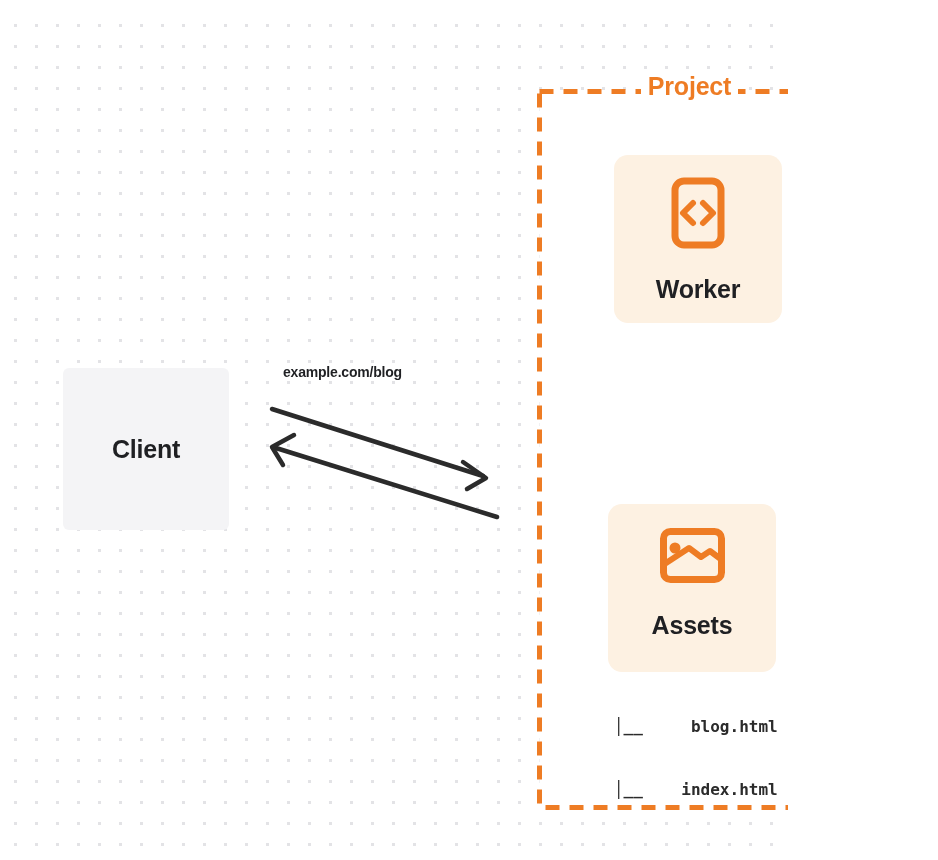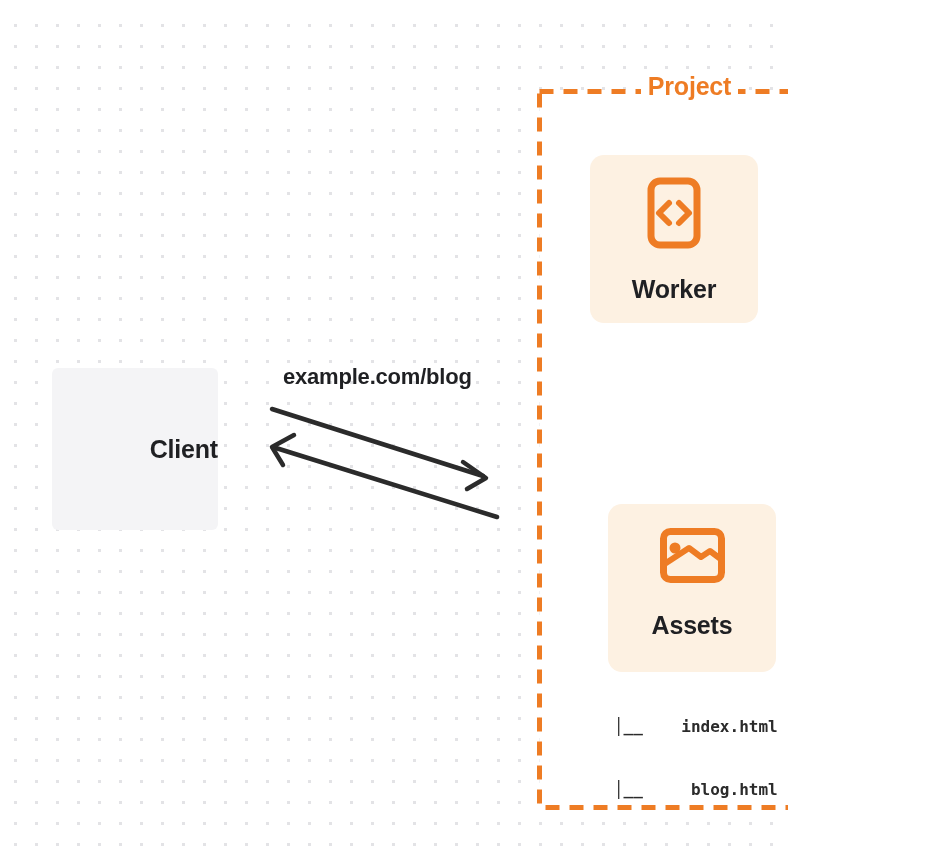--- a/index.html
+++ b/index.html
@@ -15,31 +15,31 @@
   .canvas{
     position:relative;width:788px;height:860px;overflow:hidden;
     background-color:#ffffff;
     background-image:radial-gradient(circle,var(--dot) 1.6px,transparent 1.9px);
     background-size:21px 21px;
     background-position:5px -9px;
     margin-top:24px;
   }
   
   .client-box{
-    position:absolute;left:52px;top:344px;width:166px;height:162px;
+    position:absolute;left:63px;top:344px;width:166px;height:162px;
     background:var(--client-bg);border-radius:6px;
-    display:flex;align-items:center;justify-content:flex-end;
+    display:flex;align-items:center;justify-content:center;
   }
   .client-box .label{
     font-size:25px;font-weight:700;color:var(--text-dark);letter-spacing:-0.2px;
   }
   
   .request-label{
     position:absolute;left:283px;top:340px;
-    font-size:22px;font-weight:700;color:var(--text-dark);letter-spacing:-0.2px;
+    font-size:14px;font-weight:700;color:var(--text-dark);letter-spacing:-0.2px;
   }
   
   .arrows{position:absolute;left:0;top:0;pointer-events:none;}
   .arrows path{stroke:var(--arrow);stroke-width:4.5;fill:none;
     stroke-linecap:round;stroke-linejoin:round;}
   
   .project-border{position:absolute;left:537px;top:65px;}
   .project-border rect{fill:#ffffff;stroke:var(--accent);stroke-width:5;
     stroke-dasharray:14 10;}
   .project-label-wrap{
@@ -49,21 +49,21 @@
     background:#ffffff;padding:0 7px;
     font-size:25px;font-weight:700;color:var(--accent);letter-spacing:-0.2px;
   }
   
   .card{
     position:absolute;width:168px;height:168px;border-radius:14px;
     background:var(--card-bg);
     display:flex;flex-direction:column;align-items:center;
   }
   .card .label{font-size:25px;font-weight:700;color:var(--text-dark);letter-spacing:-0.2px;}
-  .worker-card{left:590px;top:131px;padding-top:22px;}
+  .worker-card{left:614px;top:131px;padding-top:22px;}
   .worker-card .label{margin-top:26px;}
   .assets-card{left:608px;top:480px;padding-top:24px;}
   .assets-card .label{margin-top:28px;}
   .icon-svg path,.icon-svg rect{stroke:var(--accent);fill:none;
     stroke-linecap:round;stroke-linejoin:round;}
   .icon-svg circle{fill:var(--accent);}
   
   .file-tree{
     position:absolute;left:585px;top:650px;
     font-family:"DejaVu Sans Mono",monospace;
@@ -108,18 +108,18 @@
   <div class="card assets-card">
     <svg class="icon-svg" width="65" height="55" viewBox="0 0 65 55">
       <rect x="3.5" y="3.5" width="58" height="48" rx="7" stroke-width="7"></rect>
       <circle cx="15" cy="20" r="5.5"></circle>
       <path d="M3,37 L29,20 L41,29 L50,23 L62,32" stroke-width="6"></path>
     </svg>
     <div class="label">Assets</div>
   </div>
 
   <div class="file-tree">
+    <div>   │__     blog.html</div>
     <div>   │__    index.html</div>
-    <div>   │__     blog.html</div>
     
   </div>
 
 </div>
 
 </body></html>

